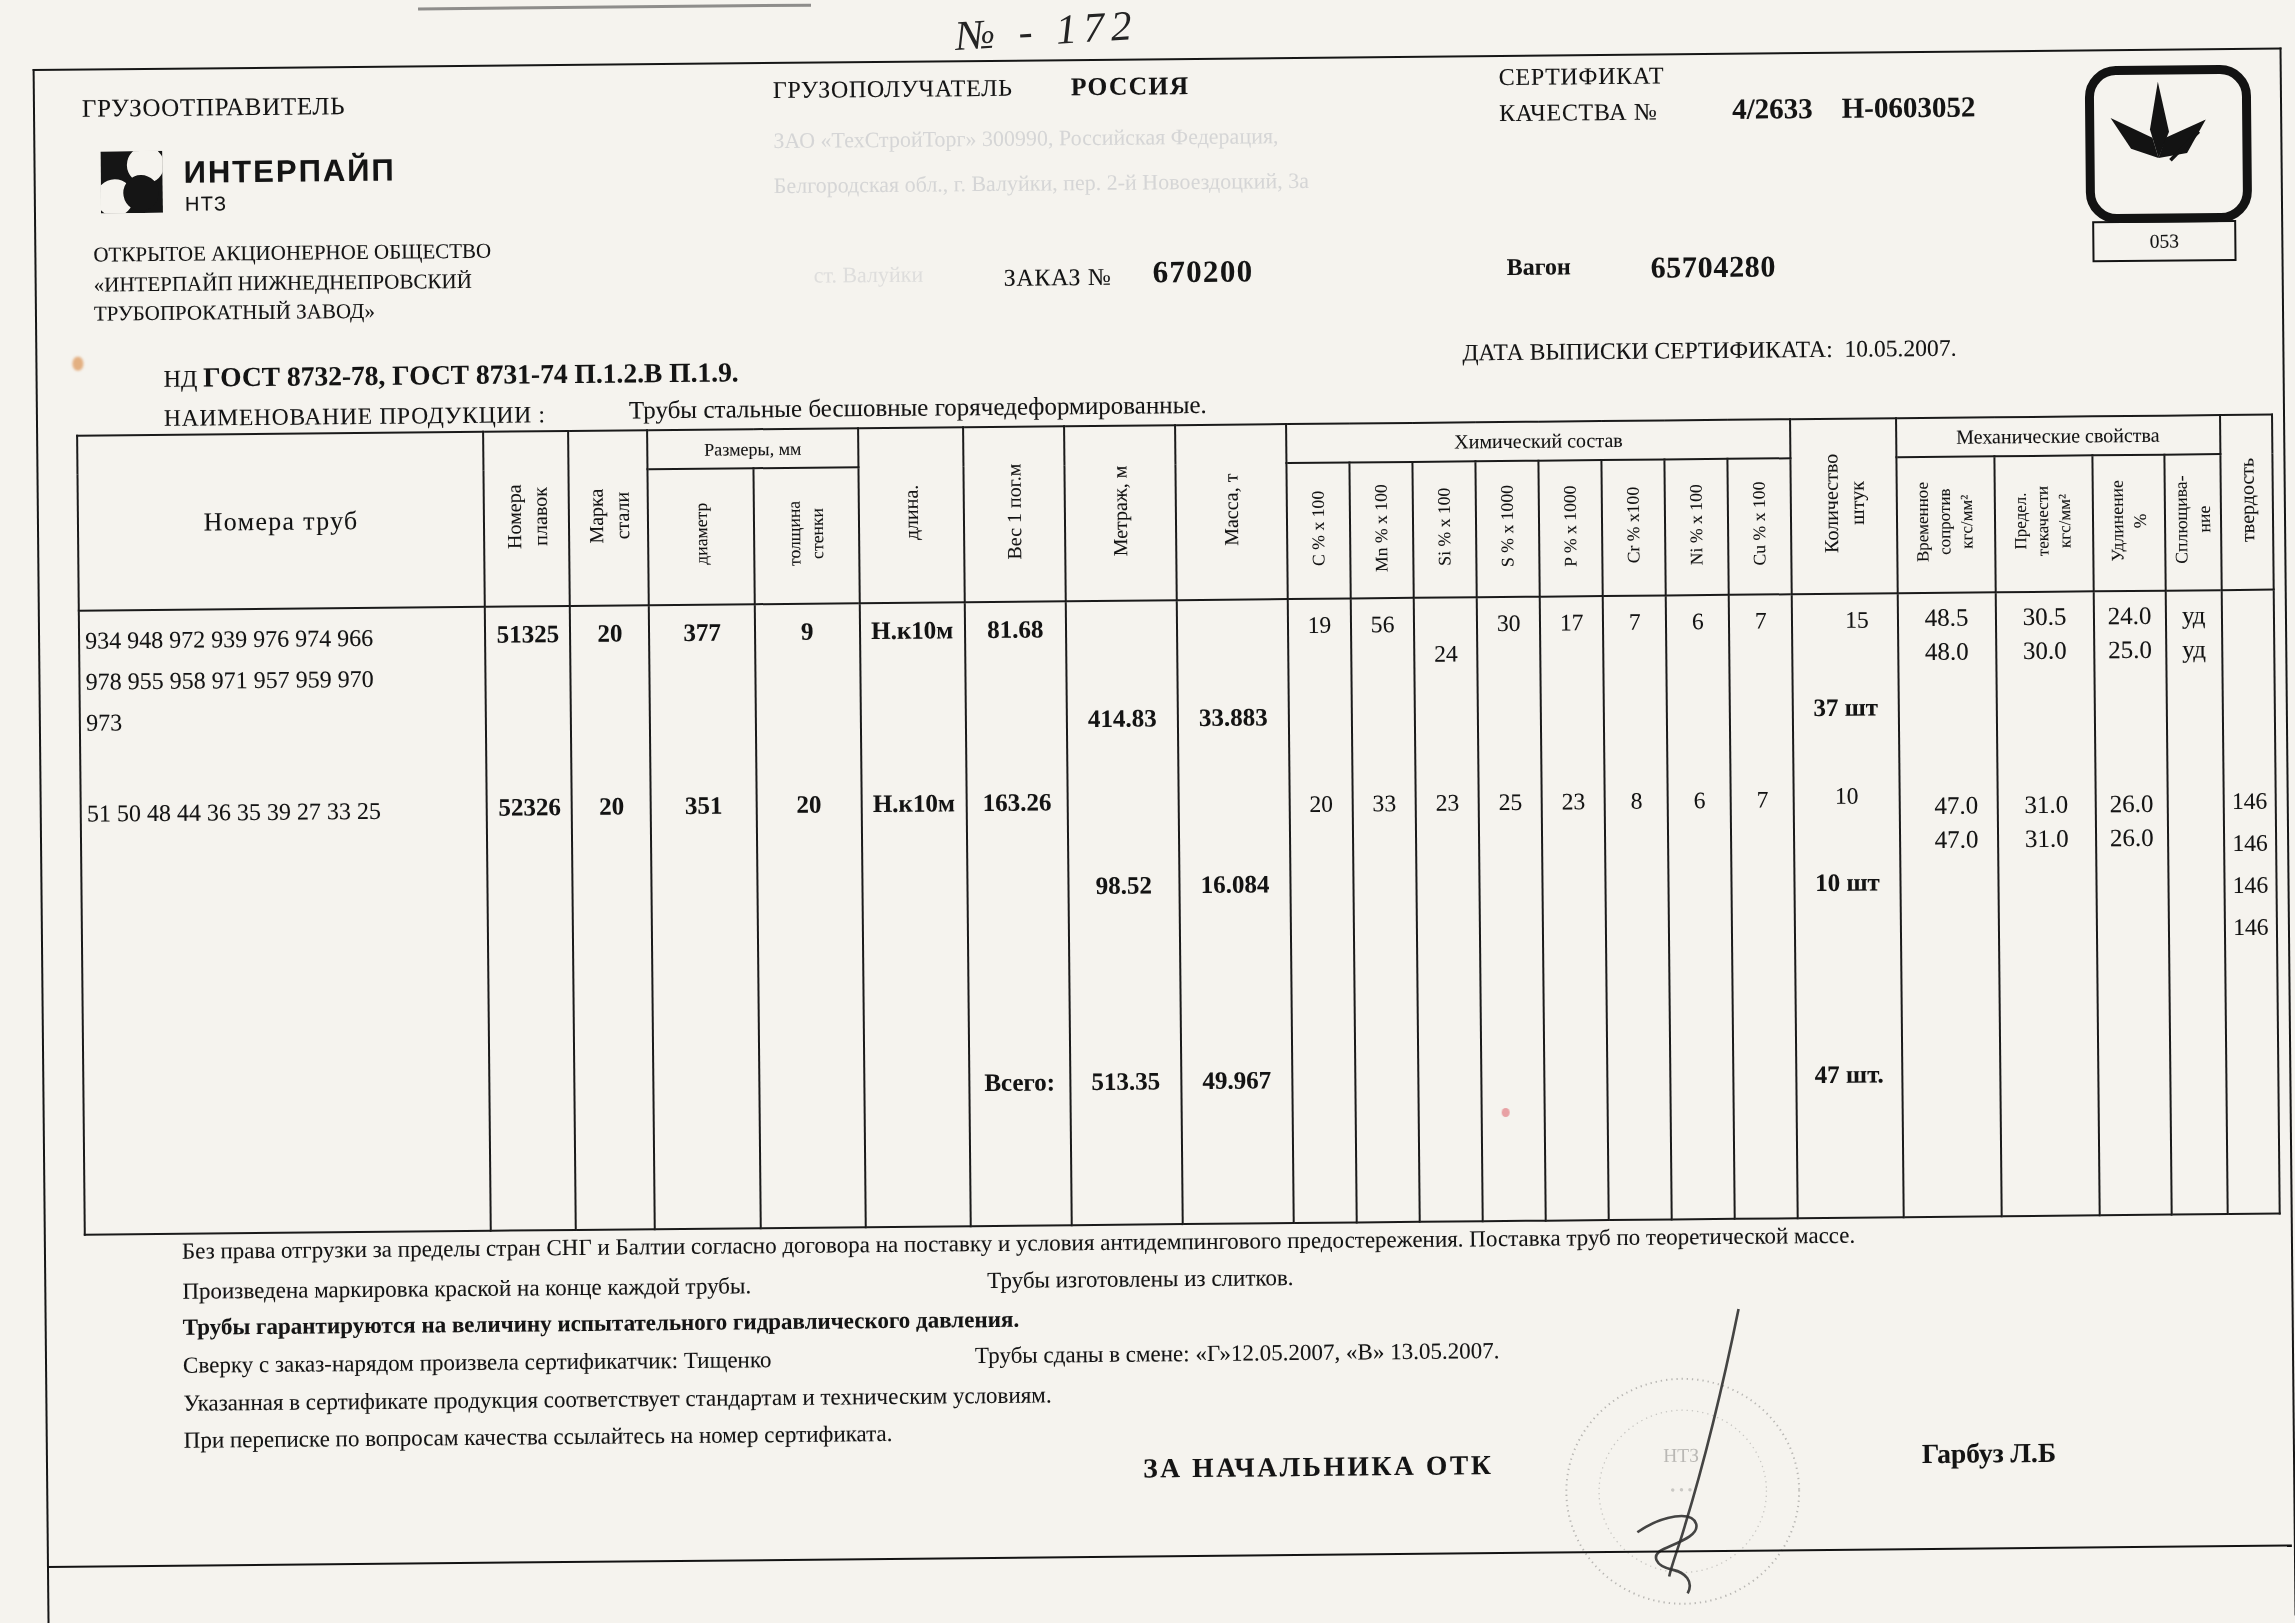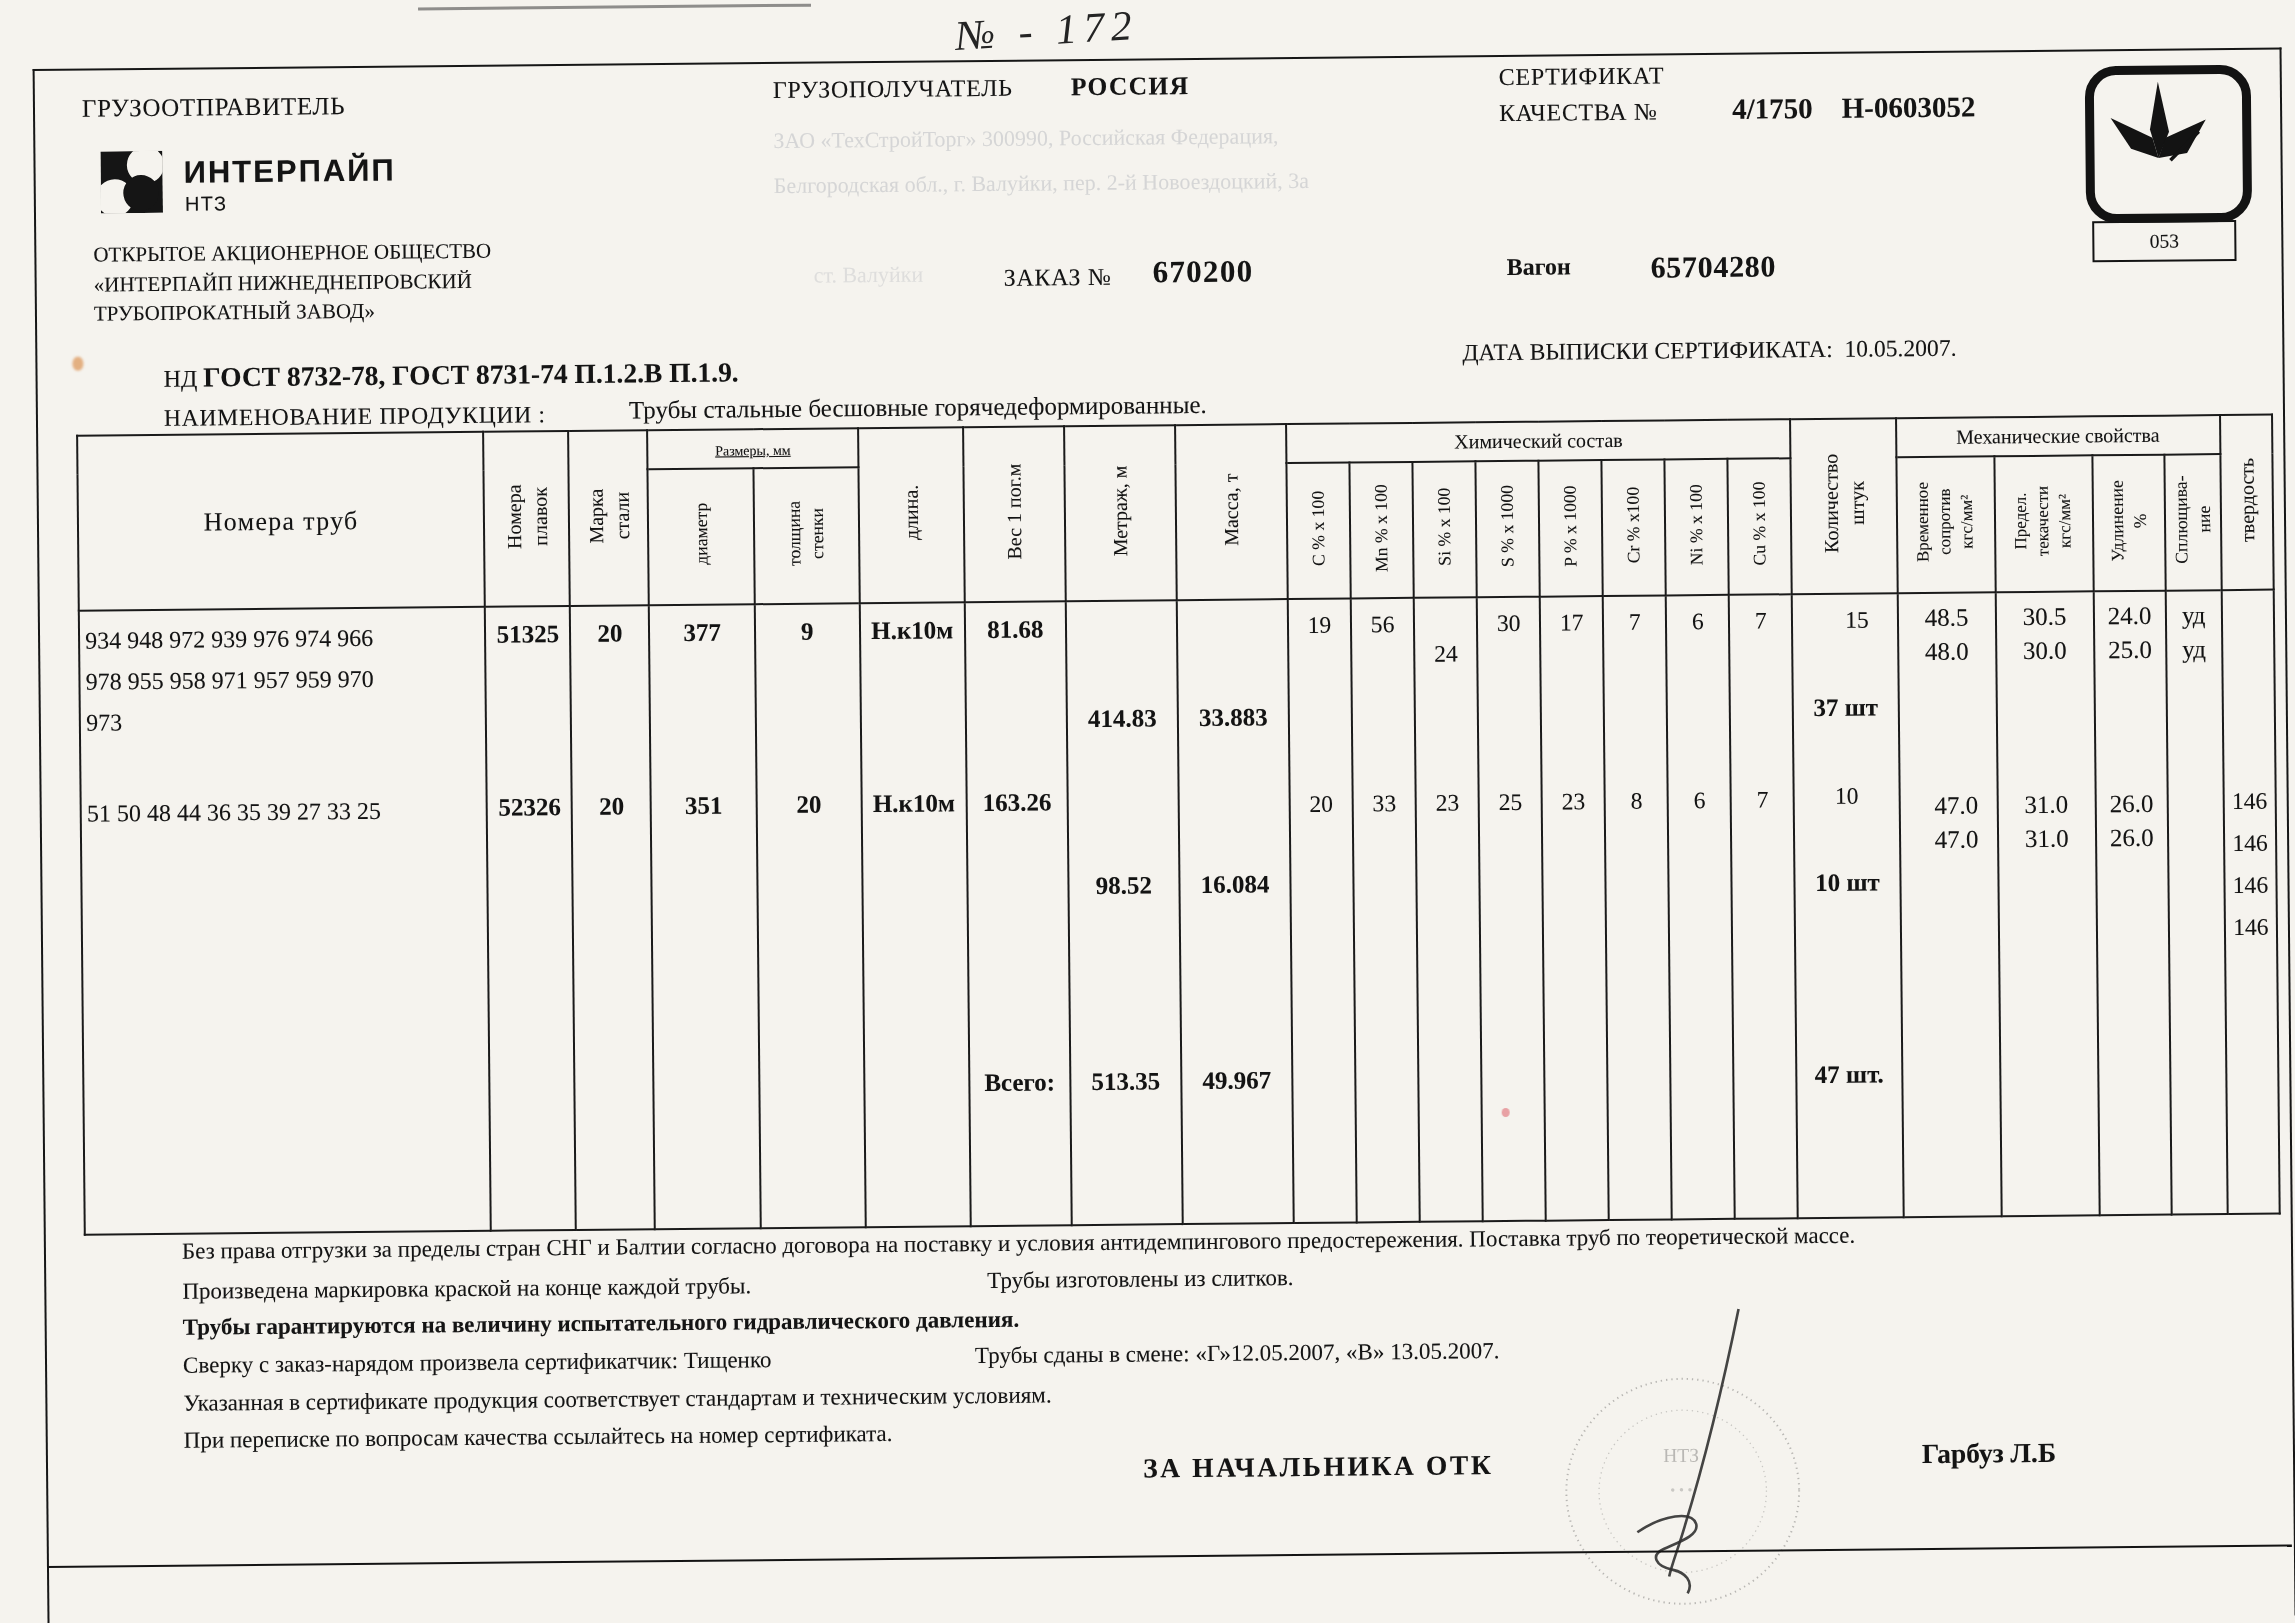--- a/index.html
+++ b/index.html
@@ -84,21 +84,21 @@
   <div class="abs faint" style="left:779px;top:124px;font-size:22px;">ЗАО «ТехСтройТорг» 300990, Российская Федерация,</div>
   <div class="abs faint" style="left:779px;top:169px;font-size:22px;">Белгородская обл., г. Валуйки, пер. 2-й Новоездоцкий, 3а</div>
   <div class="abs faint" style="left:818px;top:259px;font-size:22px;opacity:.1;">ст. Валуйки</div>
 
   <div class="abs lbl" style="left:1008px;top:263px;">ЗАКАЗ №</div>
   <div class="abs bigno" style="left:1157px;top:254px;">670200</div>
 
   <div class="abs lbl" style="left:1505px;top:67px;">СЕРТИФИКАТ</div>
   <div class="abs lbl" style="left:1505px;top:103px;">КАЧЕСТВА №</div>
   <div class="abs b" style="left:1738px;top:98px;font-size:29px;">
-    <span>4/1750</span>&nbsp;&nbsp;&nbsp;
+    <span>4/2633</span>&nbsp;&nbsp;&nbsp;
     <span>Н-0603052</span>
   </div>
 
   <div class="abs b" style="left:1511px;top:257px;font-size:24px;">Вагон</div>
   <div class="abs b" style="left:1655px;top:255px;font-size:30px;letter-spacing:0.7px;">65704280</div>
 
   <div class="abs" style="left:1466px;top:342px;font-size:23.6px;">
     <span>ДАТА ВЫПИСКИ  СЕРТИФИКАТА:</span>&nbsp;
     <span>10.05.2007.</span>
   </div>
@@ -146,21 +146,21 @@
         <col style="width:56px">
       <col style="width:52px">
     </colgroup>
     <tbody>
         <tr class="h1">
       <td rowspan="2" class="mid"><span class="htext">Номера  труб</span></td>
       <td rowspan="2" class="mid"><span class="vtext">Номера
 плавок</span></td>
       <td rowspan="2" class="mid"><span class="vtext">Марка
 стали</span></td>
-      <td colspan="2"><span style="font-size:14px;text-decoration:underline;">Размеры, мм</span></td>
+      <td colspan="2"><span style="font-size:18px;">Размеры, мм</span></td>
       <td rowspan="2" class="mid"><span class="vtext">длина.</span></td>
       <td rowspan="2" class="mid"><span class="vtext">Вес 1 пог.м</span></td>
       <td rowspan="2" class="mid"><span class="vtext">Метраж,  м</span></td>
       <td rowspan="2" class="mid"><span class="vtext">Масса,  т</span></td>
       <td colspan="8"><span>Химический состав</span></td>
       <td rowspan="2" class="mid"><span class="vtext">Количество
 штук</span></td>
       <td colspan="4"><span>Механические свойства</span></td>
       <td rowspan="2" class="mid"><span class="vtext">твердость</span></td>
     </tr>

